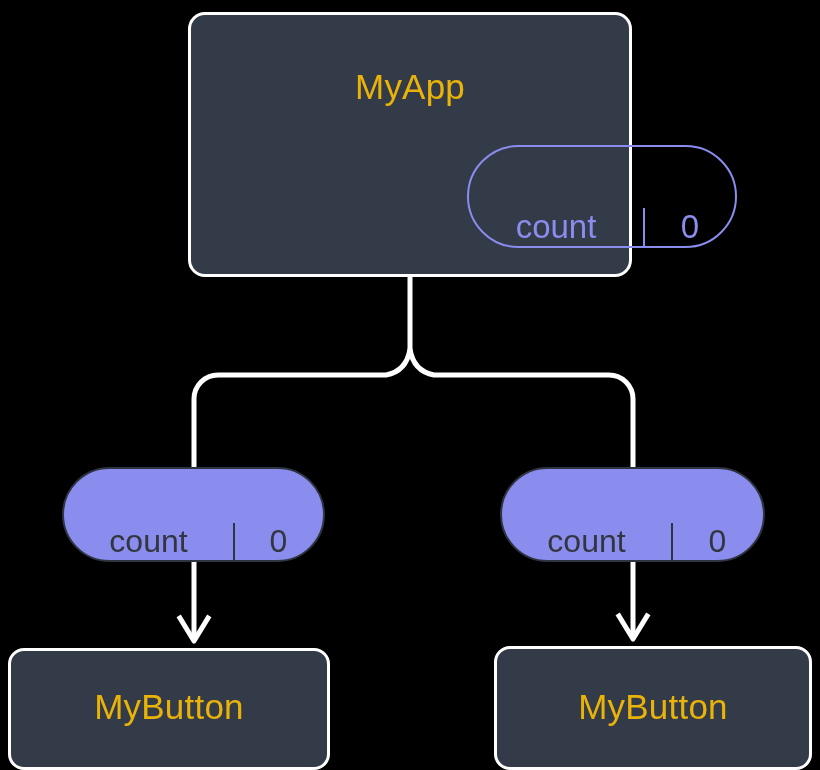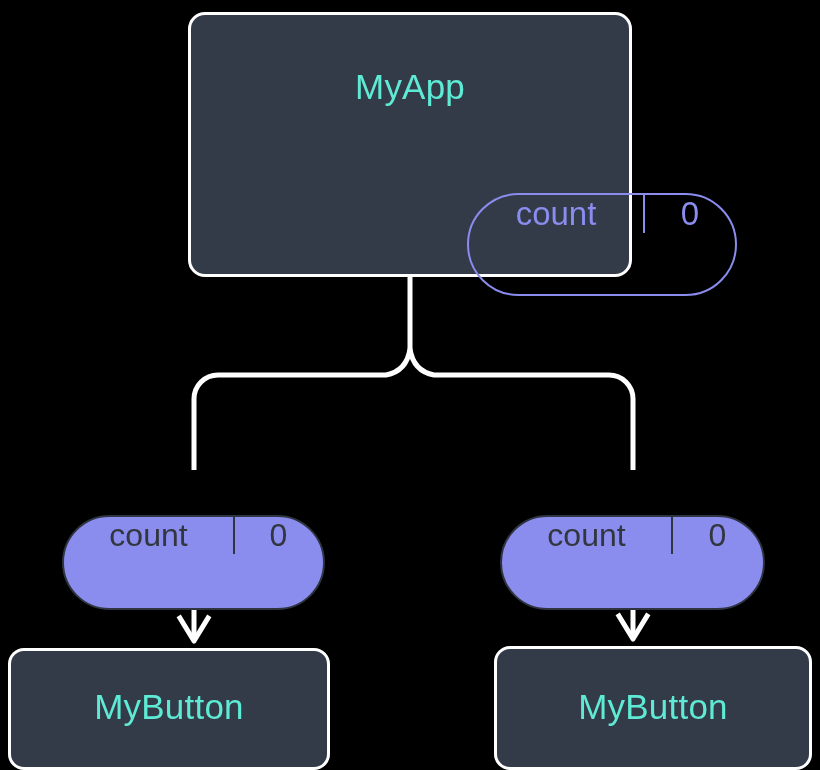--- a/index.html
+++ b/index.html
@@ -34,21 +34,21 @@
     background: #333a48;
     border: 3px solid #ffffff;
     border-radius: 17px;
     z-index: 3;
   }
   .node-title {
     position: absolute;
     left: 0;
     right: 0;
     text-align: center;
-    color: #5eead4;
+    color: #eab308;
     font-size: 35px;
     font-weight: 400;
     letter-spacing: 0.2px;
     white-space: nowrap;
   }
 
   
   #node-myapp {
     left: 188px;
     top: 12px;
@@ -79,23 +79,22 @@
   }
   #node-button-right .node-title {
     top: 38px;
   }
 
   
   .state-pill {
     position: absolute;
     box-sizing: border-box;
     display: flex;
-    align-items: flex-start;
+    align-items: flex-end;
     z-index: 4;
-    margin-top: 48px;
   }
   .pill-key, .pill-val {
     display: flex;
     align-items: center;
     justify-content: center;
     box-sizing: border-box;
     white-space: nowrap;
   }
 
   

